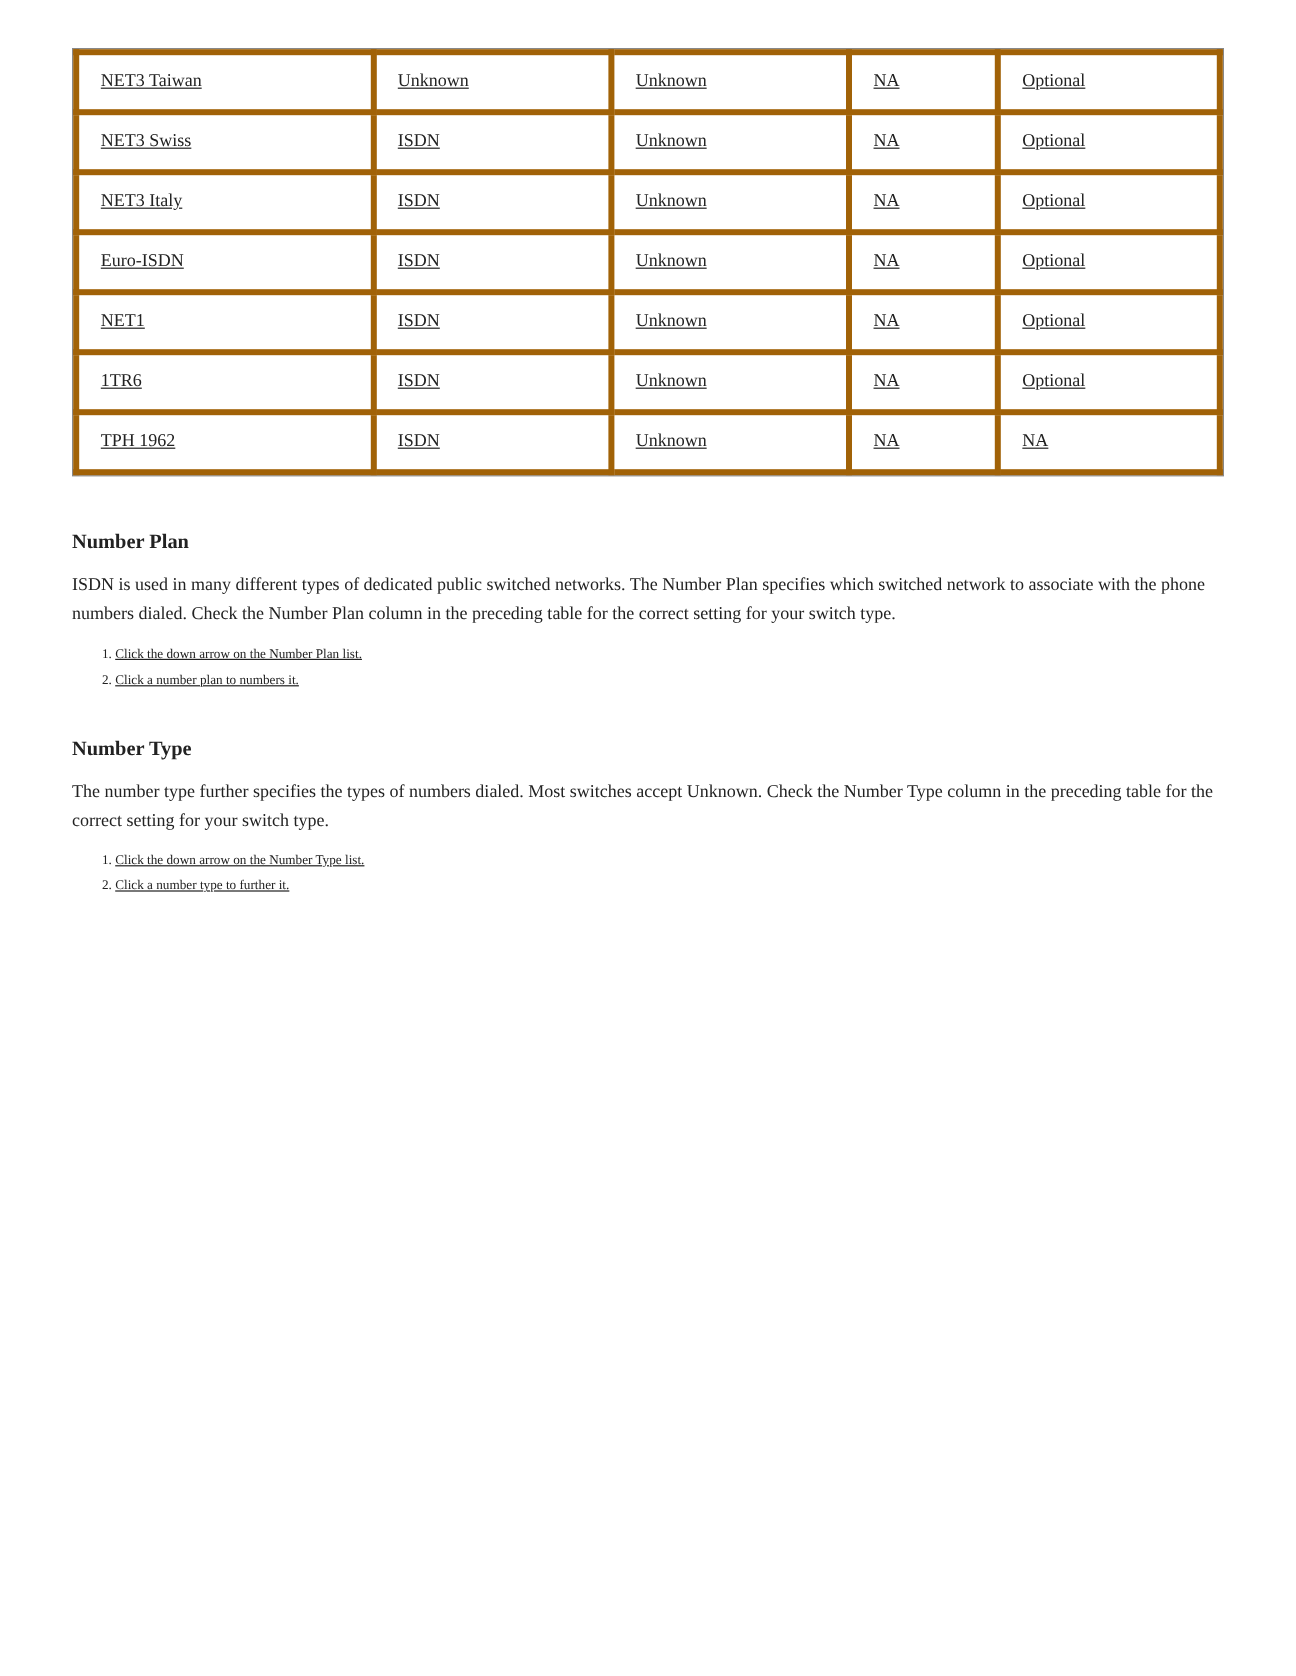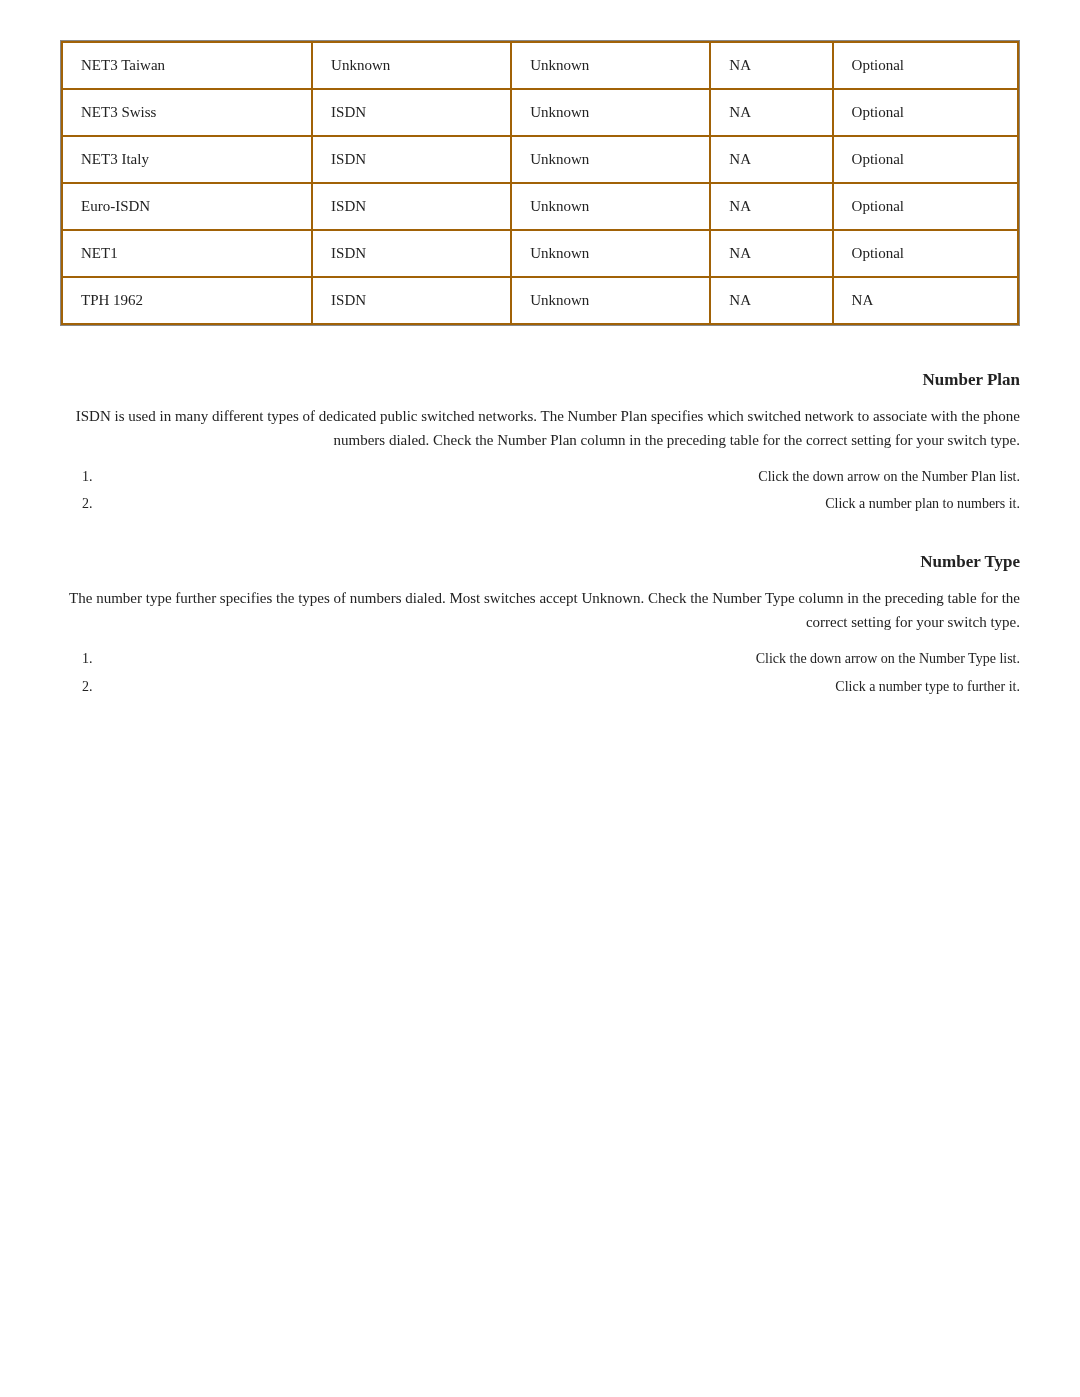--- a/index.html
+++ b/index.html
@@ -24,47 +24,48 @@
       width: 100%;
       margin-bottom: 40px;
     }
 
     table {
       width: 100%;
       border-collapse: collapse;
     }
 
     table td {
-      border: 2px solid #a16207;
+      border: 5px solid #a16207;
       padding: 14px 18px;
       font-size: 15px;
       vertical-align: middle;
+      text-decoration: underline;
     }
 
     .section {
       margin-bottom: 36px;
-      text-align: right;
     }
 
     .section-title {
       font-weight: bold;
       font-size: 17px;
       margin-bottom: 14px;
     }
 
     .section-body {
       font-size: 15px;
       line-height: 1.6;
       margin-bottom: 12px;
     }
 
     .section ol {
       padding-left: 36px;
-      font-size: 14px;
+      font-size: 11px;
       line-height: 1.8;
+      text-decoration: underline;
     }
 
     .section ol li {
       margin-bottom: 2px;
     }
   </style>
 </head>
 <body>
 
 
@@ -102,20 +103,27 @@
           <td>Optional</td>
         </tr>
         <tr>
           <td>NET1</td>
           <td>ISDN</td>
           <td>Unknown</td>
           <td>NA</td>
           <td>Optional</td>
         </tr>
         <tr>
+          <td>1TR6</td>
+          <td>ISDN</td>
+          <td>Unknown</td>
+          <td>NA</td>
+          <td>Optional</td>
+        </tr>
+        <tr>
           <td>TPH 1962</td>
           <td>ISDN</td>
           <td>Unknown</td>
           <td>NA</td>
           <td>NA</td>
         </tr>
       </tbody>
   </table>
 </div>
 

